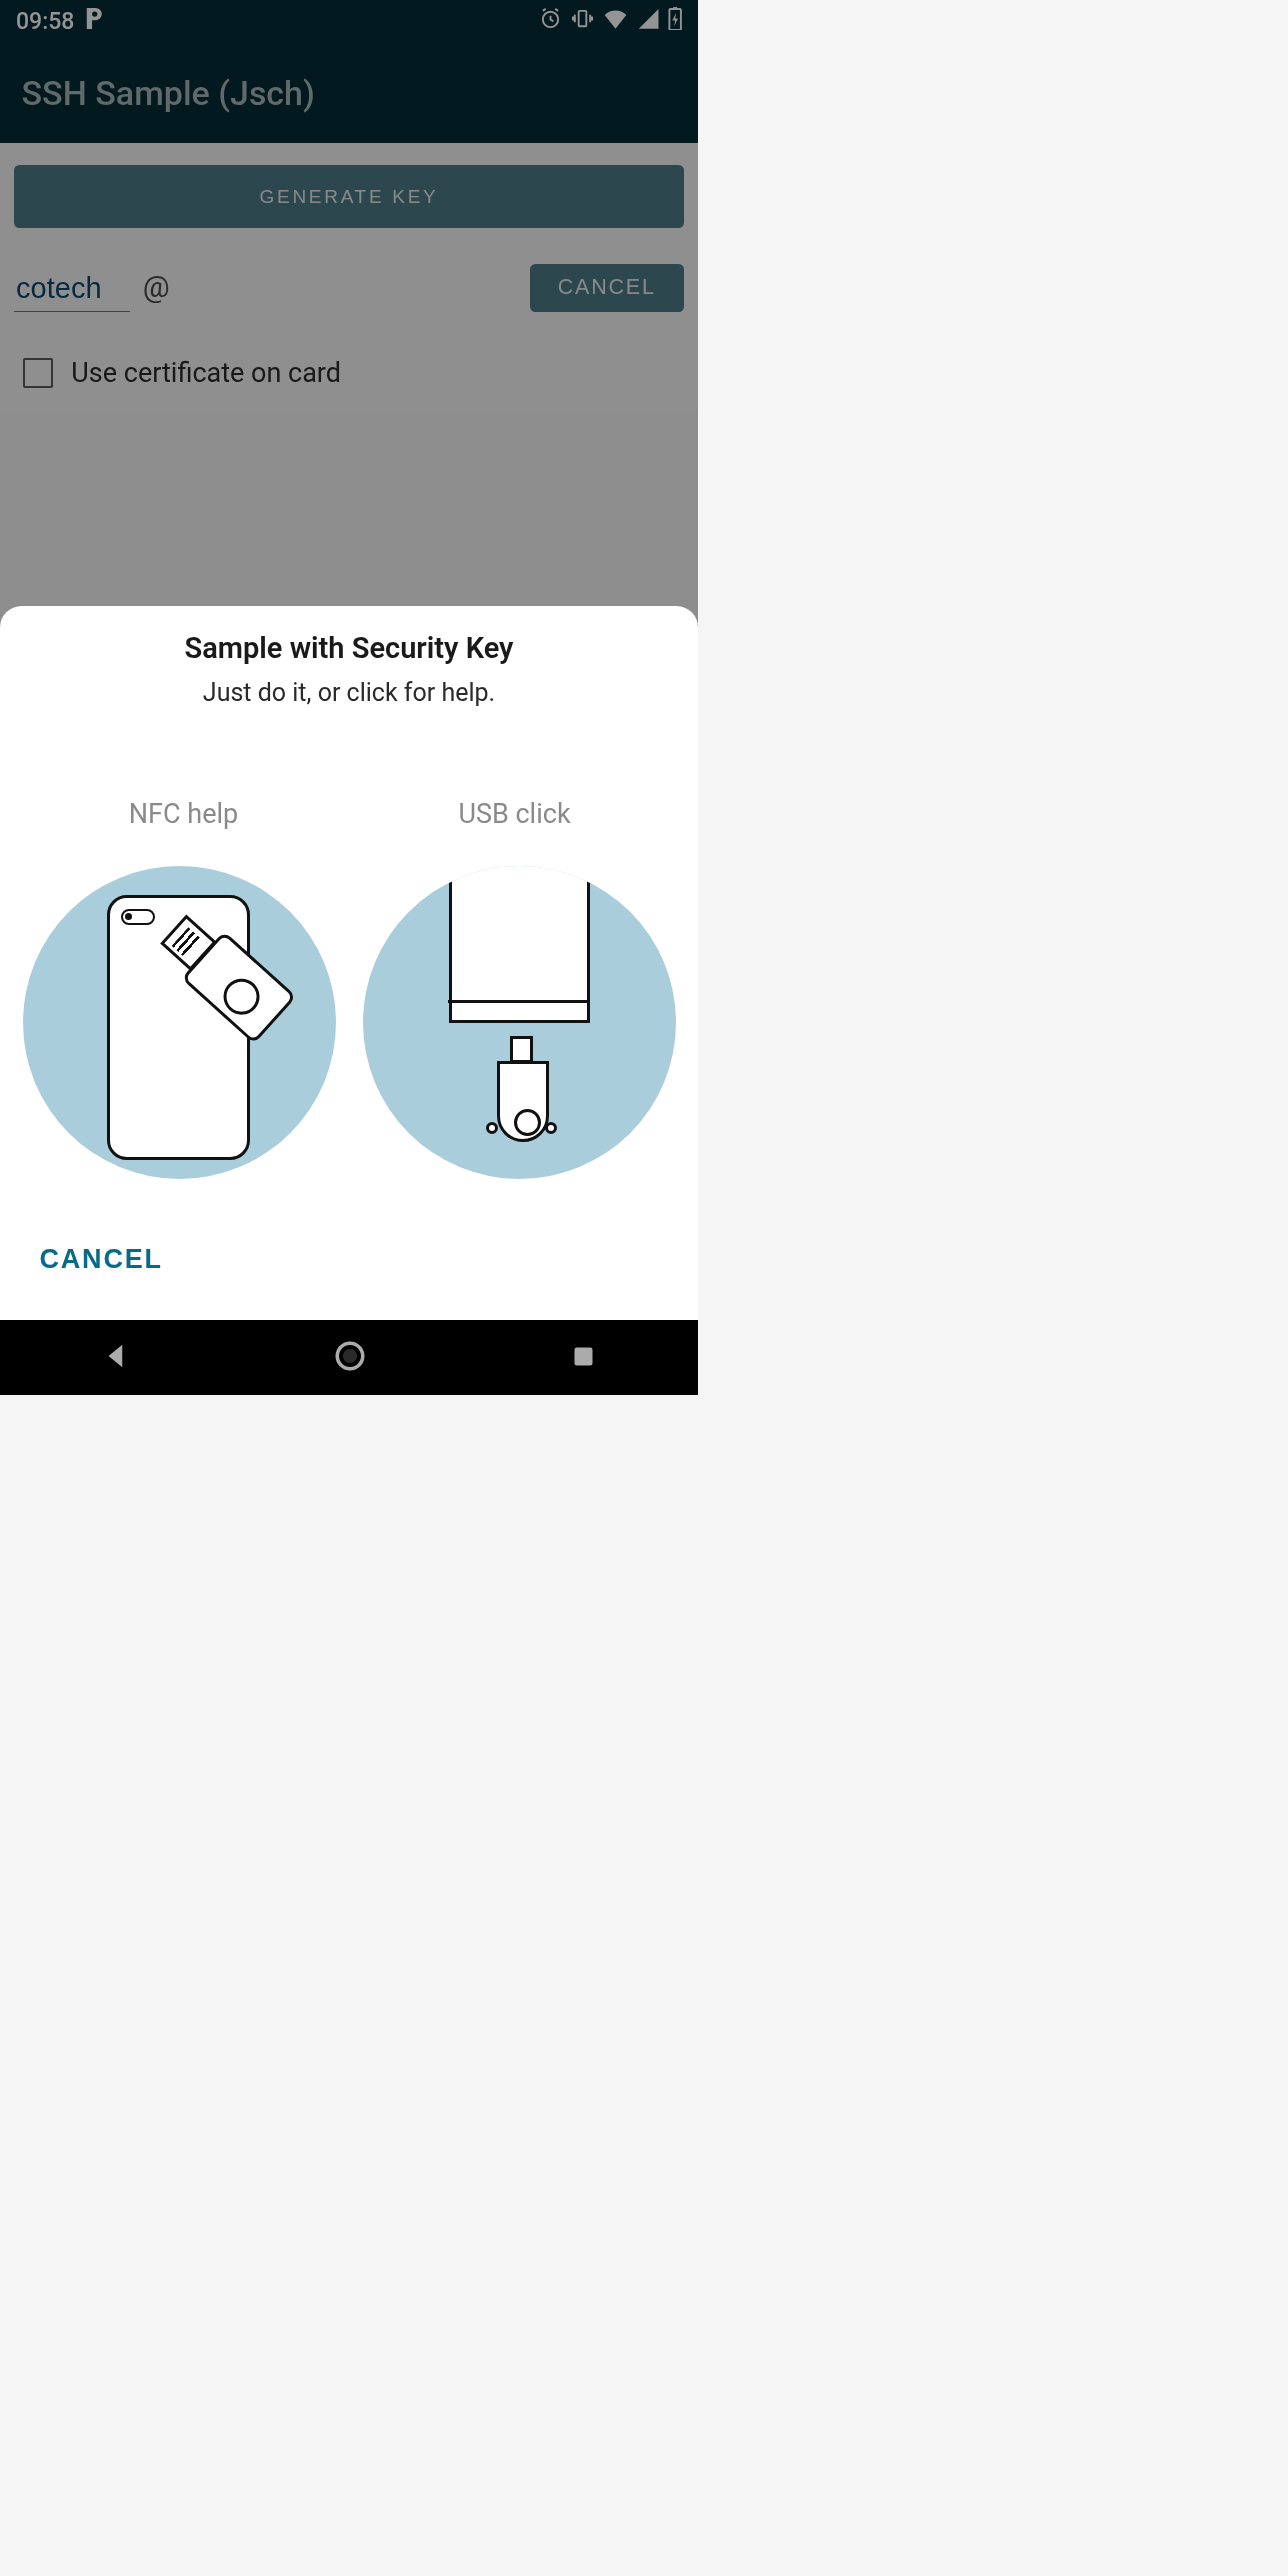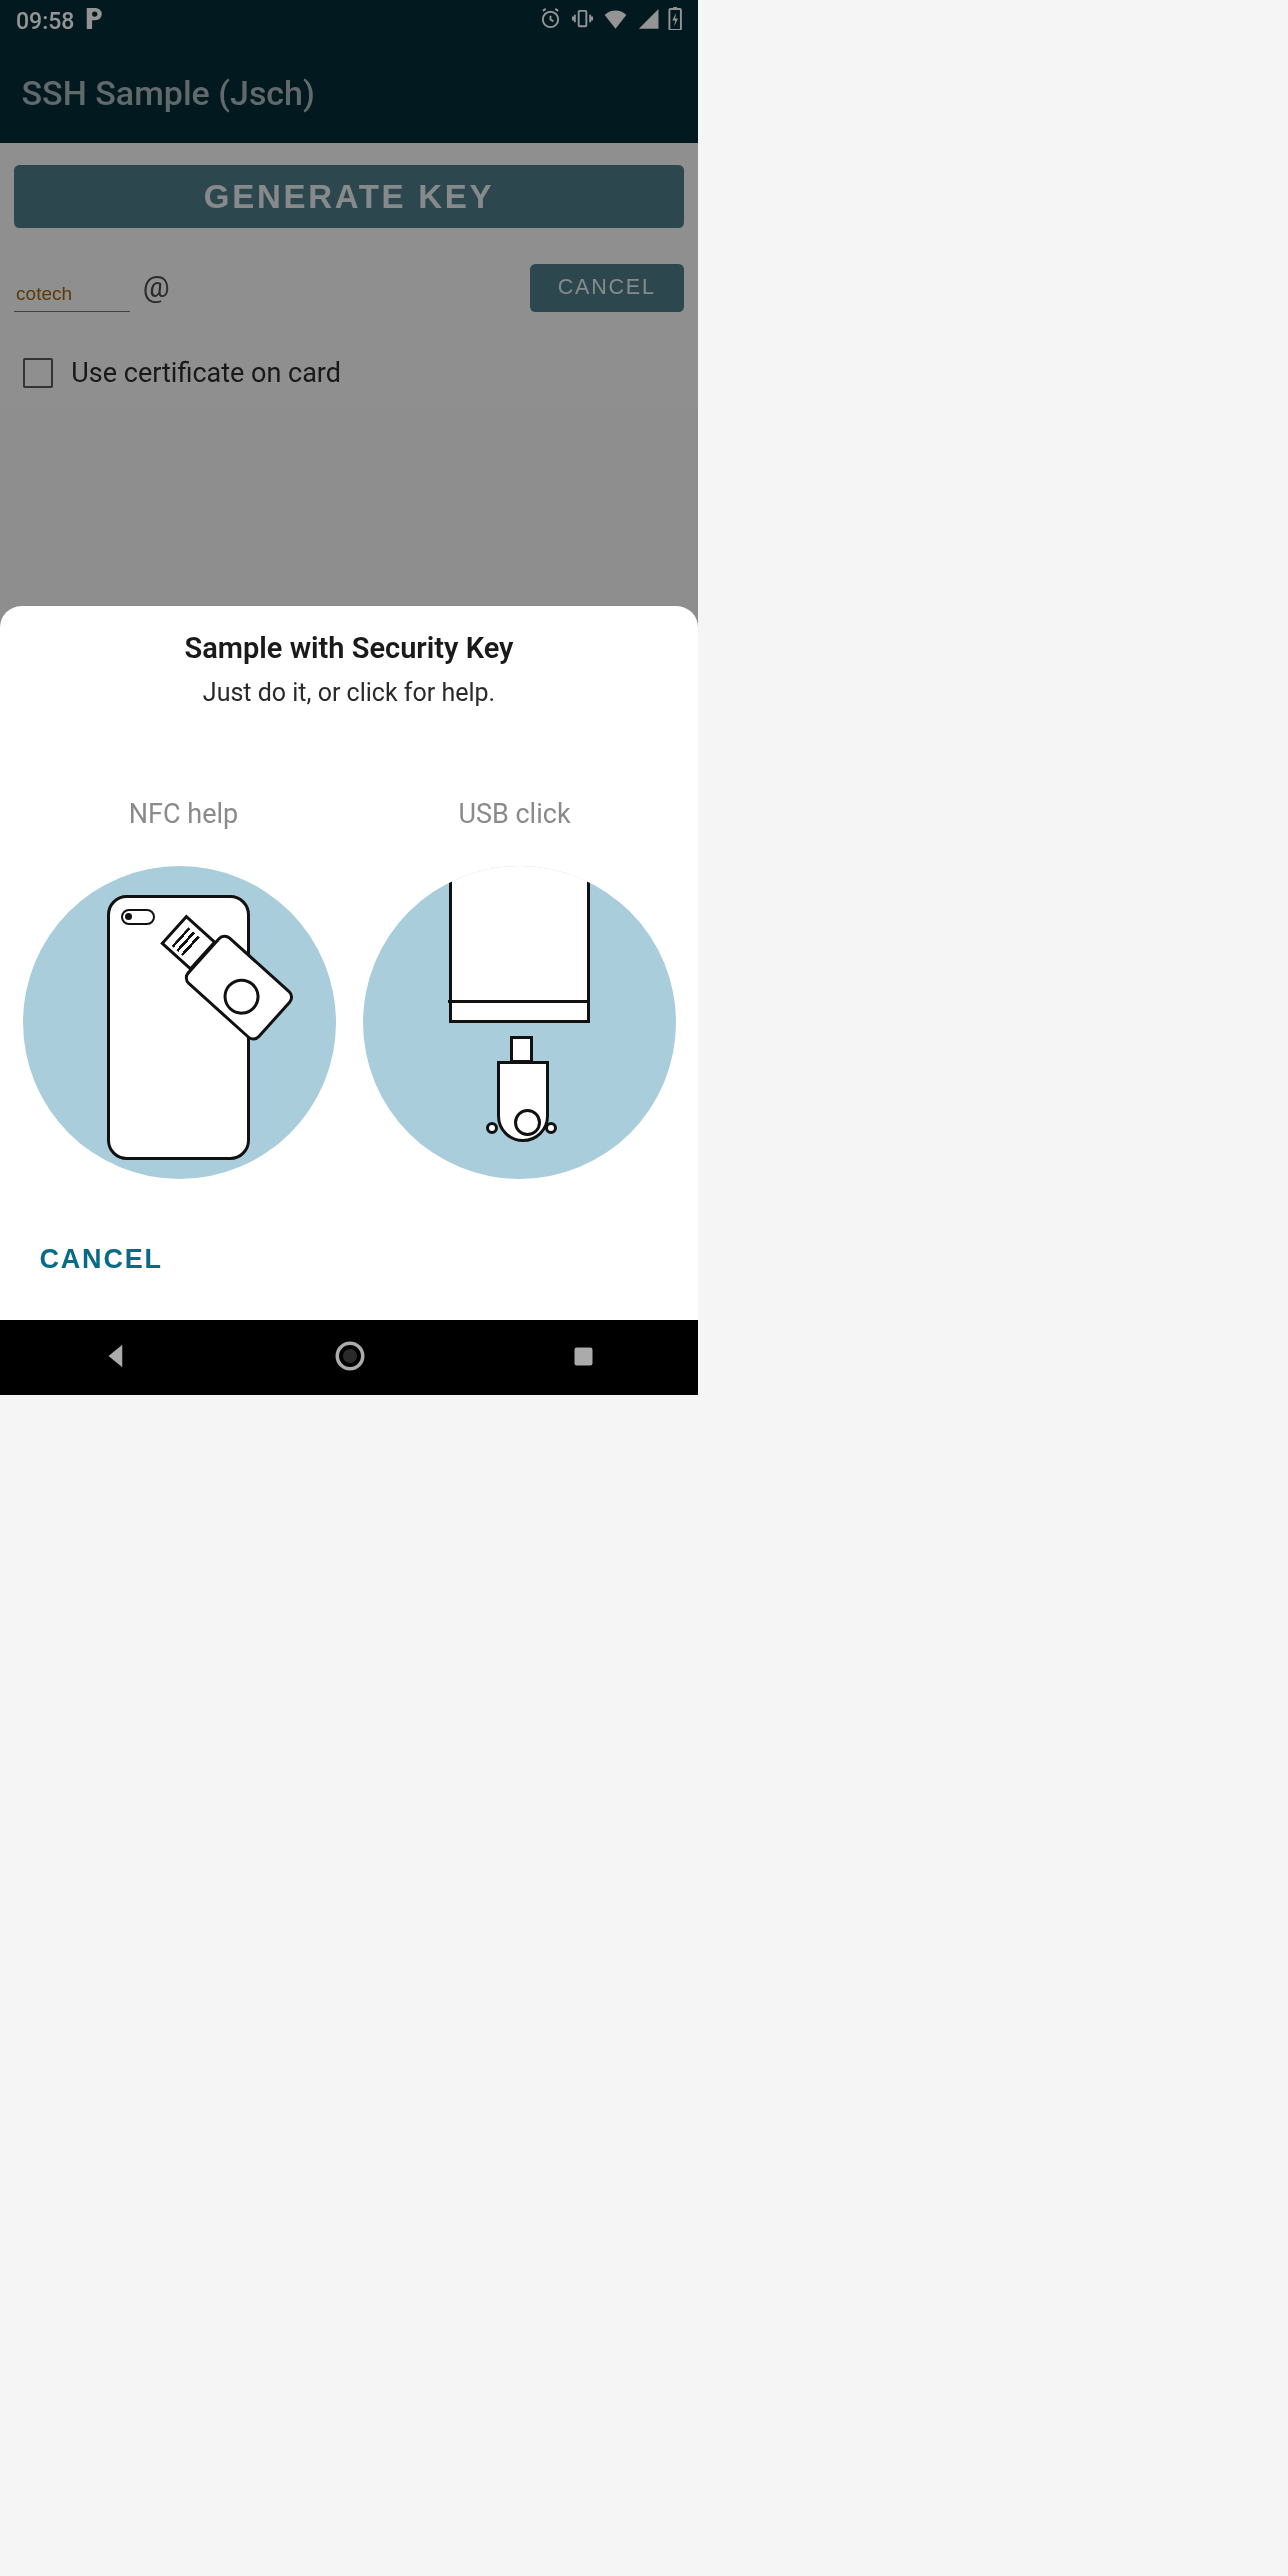--- a/index.html
+++ b/index.html
@@ -44,40 +44,40 @@
   
   .main {
     padding: 21.5px 14.3px;
     background: #f7f7f7;
   }
   .btn-raised {
     width: 100%;
     height: 63px;
     background: #4f7a88;
     color: #e8eef0;
-    font-size: 33px;
-    font-weight: 700;
+    font-size: 19px;
+    font-weight: 400;
     letter-spacing: 2.7px;
     border: none;
     border-radius: 5.4px;
     text-align: center;
     line-height: 63px;
   }
   .conn-row {
     display: flex;
     align-items: flex-end;
     gap: 12.5px;
     margin-top: 36px;
   }
   .underline-input {
     border: none;
     border-bottom: 1.8px solid #707070;
     background: transparent;
-    font-size: 19px;
-    color: #a16207;
+    font-size: 29px;
+    color: #0c4a6e;
     padding: 3.6px 1.8px 5.4px 1.8px;
     outline: none;
   }
   .at { font-size: 30px; color: #4a4a4a; padding-bottom: 7.2px; }
   .btn-connect {
     margin-left: auto;
     width: 154px;
     height: 48px;
     background: #4f7a88;
     color: #e8eef0;

